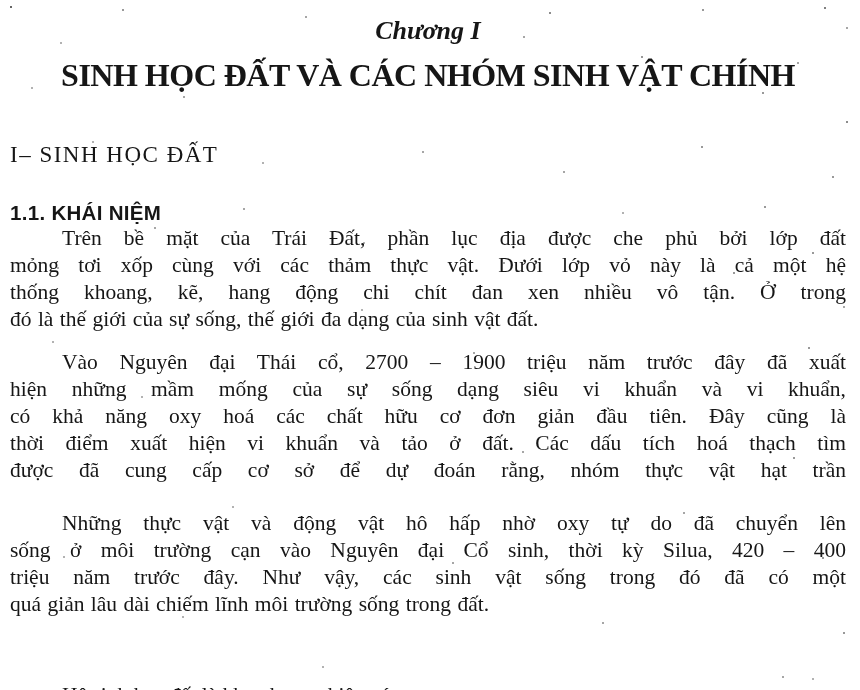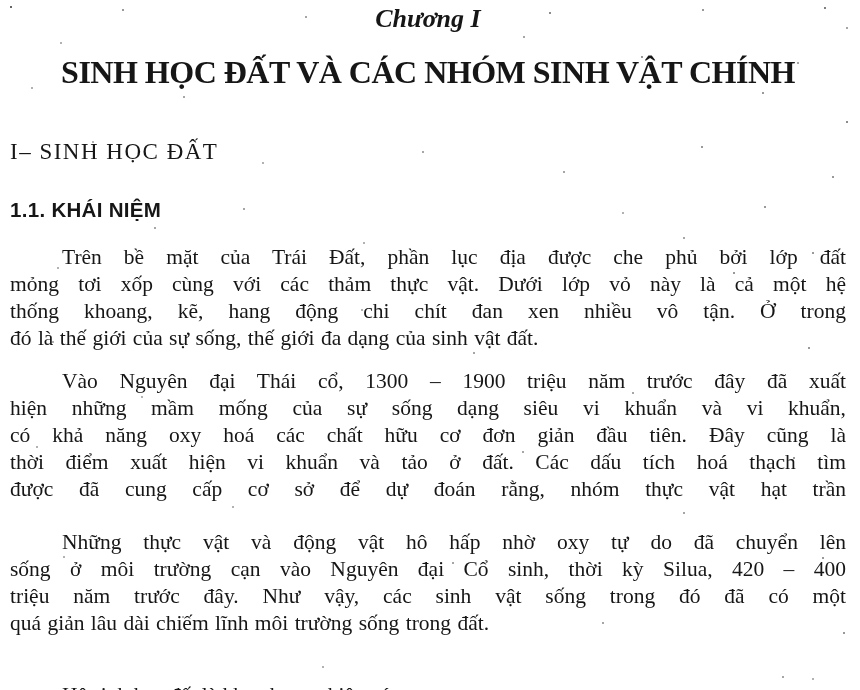--- a/index.html
+++ b/index.html
@@ -29,21 +29,21 @@
       57px 267px 0 0 #999, 503px 262px 0 0 #888, 733px 272px 0 0 #777, 361px 309px 0 0 #999,
       843px 306px 0 0 #888, 52px 341px 0 0 #999, 473px 352px 0 0 #888, 808px 347px 0 0 #777,
       141px 396px 0 0 #999, 632px 392px 0 0 #888, 36px 446px 0 0 #999, 522px 451px 0 0 #888,
       793px 457px 0 0 #777, 232px 506px 0 0 #999, 683px 512px 0 0 #888, 63px 556px 0 0 #999,
       452px 562px 0 0 #888, 822px 557px 0 0 #777, 182px 616px 0 0 #999, 602px 622px 0 0 #888,
       843px 632px 0 0 #777, 322px 666px 0 0 #999, 782px 676px 0 0 #888, 812px 678px 0 0 #999;
   }
 
   .page {
     position: absolute;
-    left: 10px; right: 14px; top: 0;
+    left: 10px; right: 14px; top: 12px;
   }
 
   .chapter {
     margin-top: 4px;
     text-align: center;
     font-size: 26px;
     line-height: 30px;
     font-weight: 700;
     font-style: italic;
   }
@@ -69,21 +69,21 @@
   .subsection {
     margin-top: 31px;
     font-family: "Liberation Sans", "DejaVu Sans", sans-serif;
     font-size: 20.5px;
     line-height: 25px;
     font-weight: 700;
     letter-spacing: 0.3px;
   }
 
   .para { margin: 0; }
-  .para.p1 { margin-top: 22px; }
+  .para.p1 { }
   .para.p2 { margin-top: 16px; }
   .para.p3 { margin-top: 26px; }
 
   .bline {
     font-size: 21.5px;
     line-height: 27px;
     text-align: justify;
     text-align-last: justify;
     word-spacing: 1px;
   }
@@ -102,37 +102,37 @@
 </style>
 </head>
 <body>
 
 <div class="speck"></div>
 
 <article class="page">
 
   <div class="chapter">Chương I</div>
 
-  <h1 class="title" style="margin:18px 0 0 0;">
+  <h1 class="title" style="margin:9px 0 0 0;">
     <div>SINH HỌC ĐẤT VÀ CÁC NHÓM SINH VẬT CHÍNH</div>
   </h1>
 
   <h2 class="section" style="margin:45px 0 0 0;">I– SINH HỌC ĐẤT</h2>
 
   <h3 class="subsection" style="margin:31px 0 0 0;">1.1. KHÁI NIỆM</h3>
 
   <div class="para p1">
     <div class="bline first">Trên bề mặt của Trái Đất, phần lục địa được che phủ bởi lớp đất</div>
     <div class="bline">mỏng tơi xốp cùng với các thảm thực vật. Dưới lớp vỏ này là cả một hệ</div>
     <div class="bline">thống khoang, kẽ, hang động chi chít đan xen nhiều vô tận. Ở trong</div>
     <div class="bline last">đó là thế giới của sự sống, thế giới đa dạng của sinh vật đất.</div>
   </div>
 
   <div class="para p2">
-    <div class="bline first">Vào Nguyên đại Thái cổ, 1300 – 1900 triệu năm trước đây đã xuất</div>
+    <div class="bline first">Vào Nguyên đại Thái cổ, 2700 – 1900 triệu năm trước đây đã xuất</div>
     <div class="bline">hiện những mầm mống của sự sống dạng siêu vi khuẩn và vi khuẩn,</div>
     <div class="bline">có khả năng oxy hoá các chất hữu cơ đơn giản đầu tiên. Đây cũng là</div>
     <div class="bline">thời điểm xuất hiện vi khuẩn và tảo ở đất. Các dấu tích hoá thạch tìm</div>
     <div class="bline">được đã cung cấp cơ sở để dự đoán rằng, nhóm thực vật hạt trần</div>
   </div>
 
   <div class="para p3">
     <div class="bline first">Những thực vật và động vật hô hấp nhờ oxy tự do đã chuyển lên</div>
     <div class="bline">sống ở môi trường cạn vào Nguyên đại Cổ sinh, thời kỳ Silua, 420 – 400</div>
     <div class="bline">triệu năm trước đây. Như vậy, các sinh vật sống trong đó đã có một</div>

